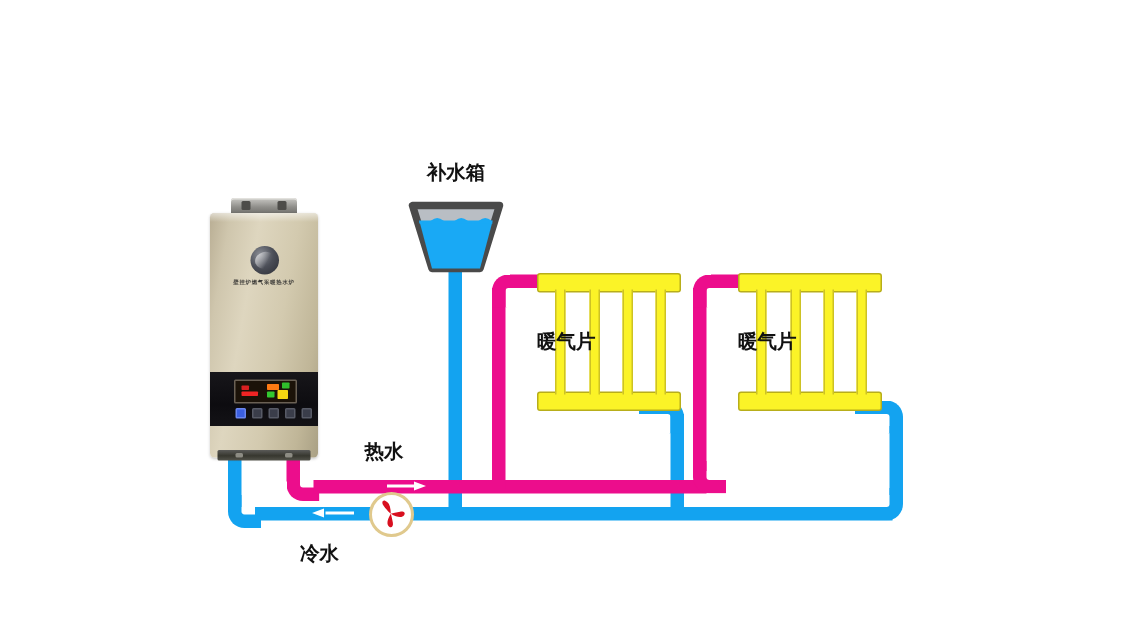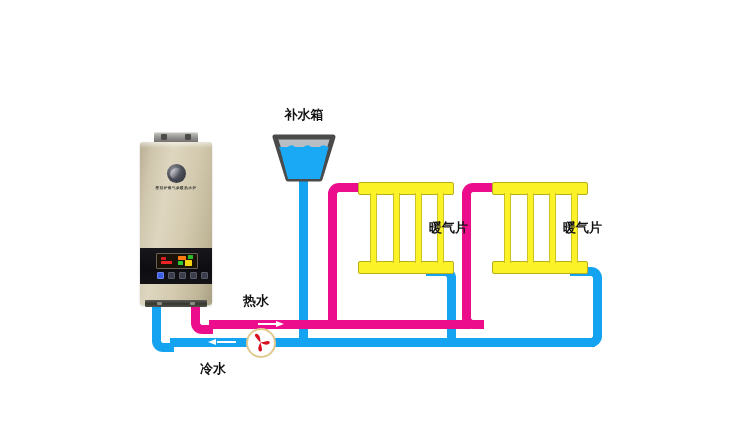--- a/index.html
+++ b/index.html
@@ -246,24 +246,24 @@
     top: 11px;
     width: 7px;
     height: 70px;
     background: #fbf327;
     border-left: 1px solid #cdc224;
     border-right: 1px solid #cdc224;
     box-sizing: border-box;
   }
   .rad-label {
     position: absolute;
-    left: 14px;
+    left: 0;
     top: 37px;
     width: 96px;
-    text-align: right;
+    text-align: left;
     font-size: 13px;
     font-weight: 700;
     color: #111;
     z-index: 4;
     white-space: nowrap;
   }
 
   
   .pump {
     position: absolute;

